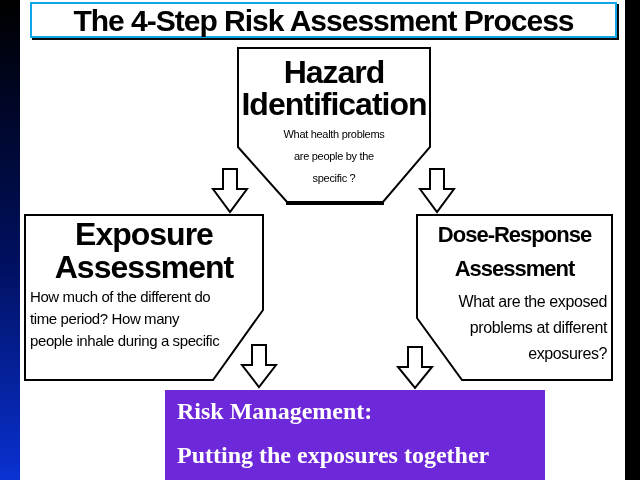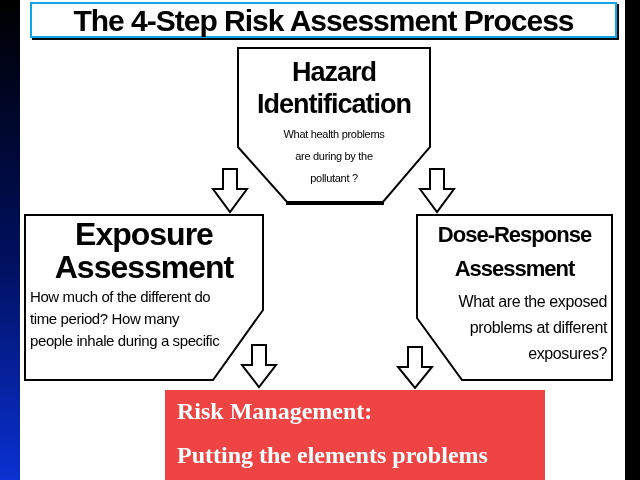--- a/index.html
+++ b/index.html
@@ -14,21 +14,21 @@
   .title-box{position:absolute;left:30px;top:2px;width:583px;height:32px;
              background:#fff;border:2px solid #0ea5e9;box-shadow:2px 2px 0 #0a0a0a;
              text-align:center;line-height:33px;font-size:30px;font-weight:bold;
              letter-spacing:-1px;color:#000;white-space:nowrap;}
 
   svg.shapes{position:absolute;left:0;top:0;width:640px;height:480px;}
 
   .txt{position:absolute;color:#000;}
   .shape-head{font-weight:bold;text-align:center;letter-spacing:-1px;}
 
-  .hazard-head{left:238px;top:56px;width:192px;font-size:27px;line-height:32px;}
+  .hazard-head{left:238px;top:56px;width:192px;font-size:32px;line-height:32px;}
   .hazard-body{left:238px;top:123px;width:192px;font-size:11px;line-height:22px;
                text-align:center;letter-spacing:-0.3px;}
 
   .exposure-head{left:25px;top:218px;width:238px;font-size:32px;line-height:33px;}
   .exposure-body{left:30px;top:286px;width:232px;font-size:15px;line-height:22px;
                  text-align:left;letter-spacing:-0.4px;}
 
   .dose-head{left:417px;top:218px;width:195px;font-size:22px;line-height:34px;}
   .dose-body{left:437px;top:289px;width:170px;font-size:16px;line-height:26px;
              text-align:right;letter-spacing:-0.4px;}
@@ -65,22 +65,22 @@
     <path d="M 252,345 L 266,345 L 266,365 L 276,365 L 259,387 L 242,365 L 252,365 Z" fill="#fff" stroke="#000" stroke-width="2"></path>
     <path d="M 408,347 L 422,347 L 422,367 L 432,367 L 415,388 L 398,367 L 408,367 Z" fill="#fff" stroke="#000" stroke-width="2"></path>
   </svg>
 
   <div class="txt shape-head hazard-head">
     <div>Hazard</div>
     <div>Identification</div>
   </div>
   <div class="txt hazard-body">
     <div>What health problems</div>
-    <div>are during by the</div>
-    <div>pollutant ?</div>
+    <div>are people by the</div>
+    <div>specific ?</div>
   </div>
 
   <div class="txt shape-head exposure-head">
     <div>Exposure</div>
     <div>Assessment</div>
   </div>
   <div class="txt exposure-body">
     <div>How much of the different do</div>
     <div>time period? How many</div>
     <div>people inhale during a specific</div>
@@ -89,18 +89,18 @@
   <div class="txt shape-head dose-head">
     <div>Dose-Response</div>
     <div>Assessment</div>
   </div>
   <div class="txt dose-body">
     <div>What are the exposed</div>
     <div>problems at different</div>
     <div>exposures?</div>
   </div>
 
-  <div class="risk-box" style="background: #ef4444;">
+  <div class="risk-box" style="background: #6d28d9;">
     <div class="line1">Risk Management:</div>
-    <div class="line2">Putting the elements problems</div>
+    <div class="line2">Putting the exposures together</div>
   </div>
 
 </div>
 
 </body></html>

